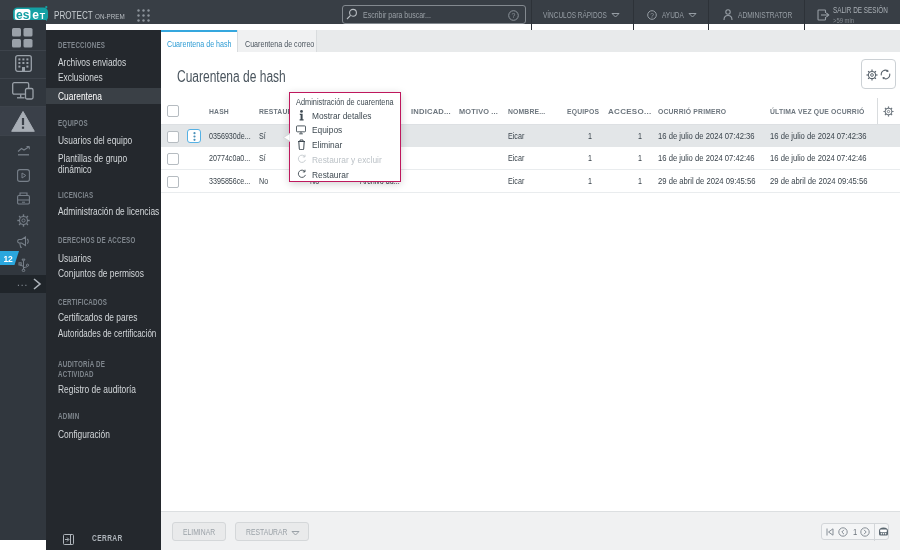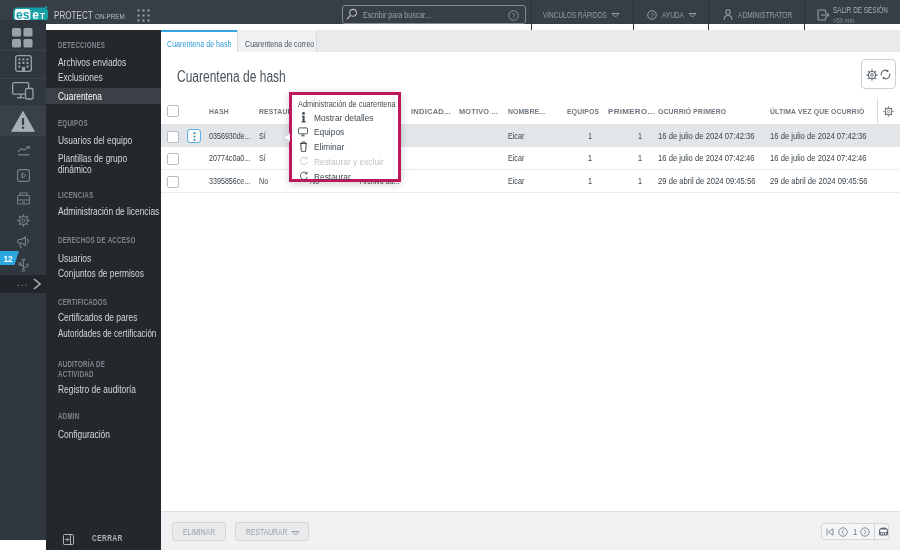--- a/index.html
+++ b/index.html
@@ -255,21 +255,21 @@
     </svg>
   </div>
 
   <div class="a" style="left:6px;top:53px;width:12px;height:12px;border:1px solid #b6bcc1;border-radius:2px;background:#fff;"></div>
   <div class="h" style="left:48px;top:59px;">HASH</div>
   <div class="h" style="left:98px;top:59px;">RESTAURADO</div>
   <div class="h" style="left:250px;top:59px;transform:translateY(-50%) scaleX(0.95);">INDICAD...</div>
   <div class="h" style="left:298px;top:59px;transform:translateY(-50%) scaleX(0.92);">MOTIVO ...</div>
   <div class="h" style="left:347px;top:59px;">NOMBRE...</div>
   <div class="h" style="left:406px;top:59px;">EQUIPOS</div>
-  <div class="h" style="left:447px;top:59px;letter-spacing:0.3px;transform:translateY(-50%) scaleX(1);">PRIMERO...</div>
+  <div class="h" style="left:447px;top:59px;letter-spacing:0.3px;transform:translateY(-50%) scaleX(1);">ACCESO...</div>
   <div class="h" style="left:497px;top:59px;">OCURRIÓ PRIMERO</div>
   <div class="h" style="left:609px;top:59px;">ÚLTIMA VEZ QUE OCURRIÓ</div>
   <div class="a" style="left:716px;top:46px;width:1px;height:26px;background:#d9dcde;"></div>
   <svg class="a" style="left:722px;top:54px" width="11" height="11" viewBox="0 0 13 13">
     <circle cx="6.5" cy="6.5" r="3.9" fill="none" stroke="#6d767e" stroke-width="1.2"></circle>
     <circle cx="6.5" cy="6.5" r="1.4" fill="none" stroke="#6d767e" stroke-width="1"></circle>
     <g stroke="#6d767e" stroke-width="1.4">
       <line x1="6.5" y1="0.5" x2="6.5" y2="2.3"></line>
         <line x1="6.5" y1="10.7" x2="6.5" y2="12.5"></line>
       <line x1="0.5" y1="6.5" x2="2.3" y2="6.5"></line>
@@ -354,21 +354,21 @@
     <svg class="a" style="left:56px;top:3px" width="11" height="10" viewBox="0 0 11 10">
       <path d="M1 4 a4.5 3.5 0 0 1 9 0 v3 a1.5 1.5 0 0 1 -1.5 1.5 h-6 a1.5 1.5 0 0 1 -1.5 -1.5 Z" fill="#5b6770"></path>
       <rect x="2.2" y="2.6" width="6.6" height="2.6" rx="0.6" fill="#fff"></rect>
       <circle cx="3.4" cy="6.8" r="0.8" fill="#fff"></circle>
         <circle cx="5.5" cy="6.8" r="0.8" fill="#fff"></circle>
         <circle cx="7.6" cy="6.8" r="0.8" fill="#fff"></circle>
     </svg>
   </div>
 </div>
 
-<div class="a" style="left:289px;top:92px;width:112px;height:90px;background:#fff;border:3px solid #be185d;box-shadow:0 2px 8px rgba(0,0,0,0.18);">
+<div class="a" style="left:289px;top:92px;width:112px;height:90px;background:#fff;border:1px solid #be185d;box-shadow:0 2px 8px rgba(0,0,0,0.18);">
   <div class="dd" style="left:6px;top:8.5px;font-size:9px;transform:translateY(-50%) scaleX(0.82);">Administración de cuarentena</div>
   <svg class="a" style="left:9px;top:16.5px" width="5" height="11" viewBox="0 0 5 11">
     <circle cx="2.5" cy="1.4" r="1.4" fill="#3f4a52"></circle>
     <path d="M0.8 3.8 h2.8 v5.5 h1 v1.2 H0.6 V9.3 h1 V5 H0.8 Z" fill="#3f4a52"></path>
   </svg>
   <div class="dd" style="left:21.5px;top:21.6px;">Mostrar detalles</div>
   <svg class="a" style="left:6px;top:31.5px" width="10" height="10" viewBox="0 0 11 10">
     <rect x="0.5" y="0.5" width="10" height="6.5" rx="1" fill="none" stroke="#3f4a52" stroke-width="1"></rect>
     <line x1="5.5" y1="7" x2="5.5" y2="9" stroke="#3f4a52" stroke-width="1"></line>
     <line x1="3.5" y1="9.2" x2="7.5" y2="9.2" stroke="#3f4a52" stroke-width="1"></line>

